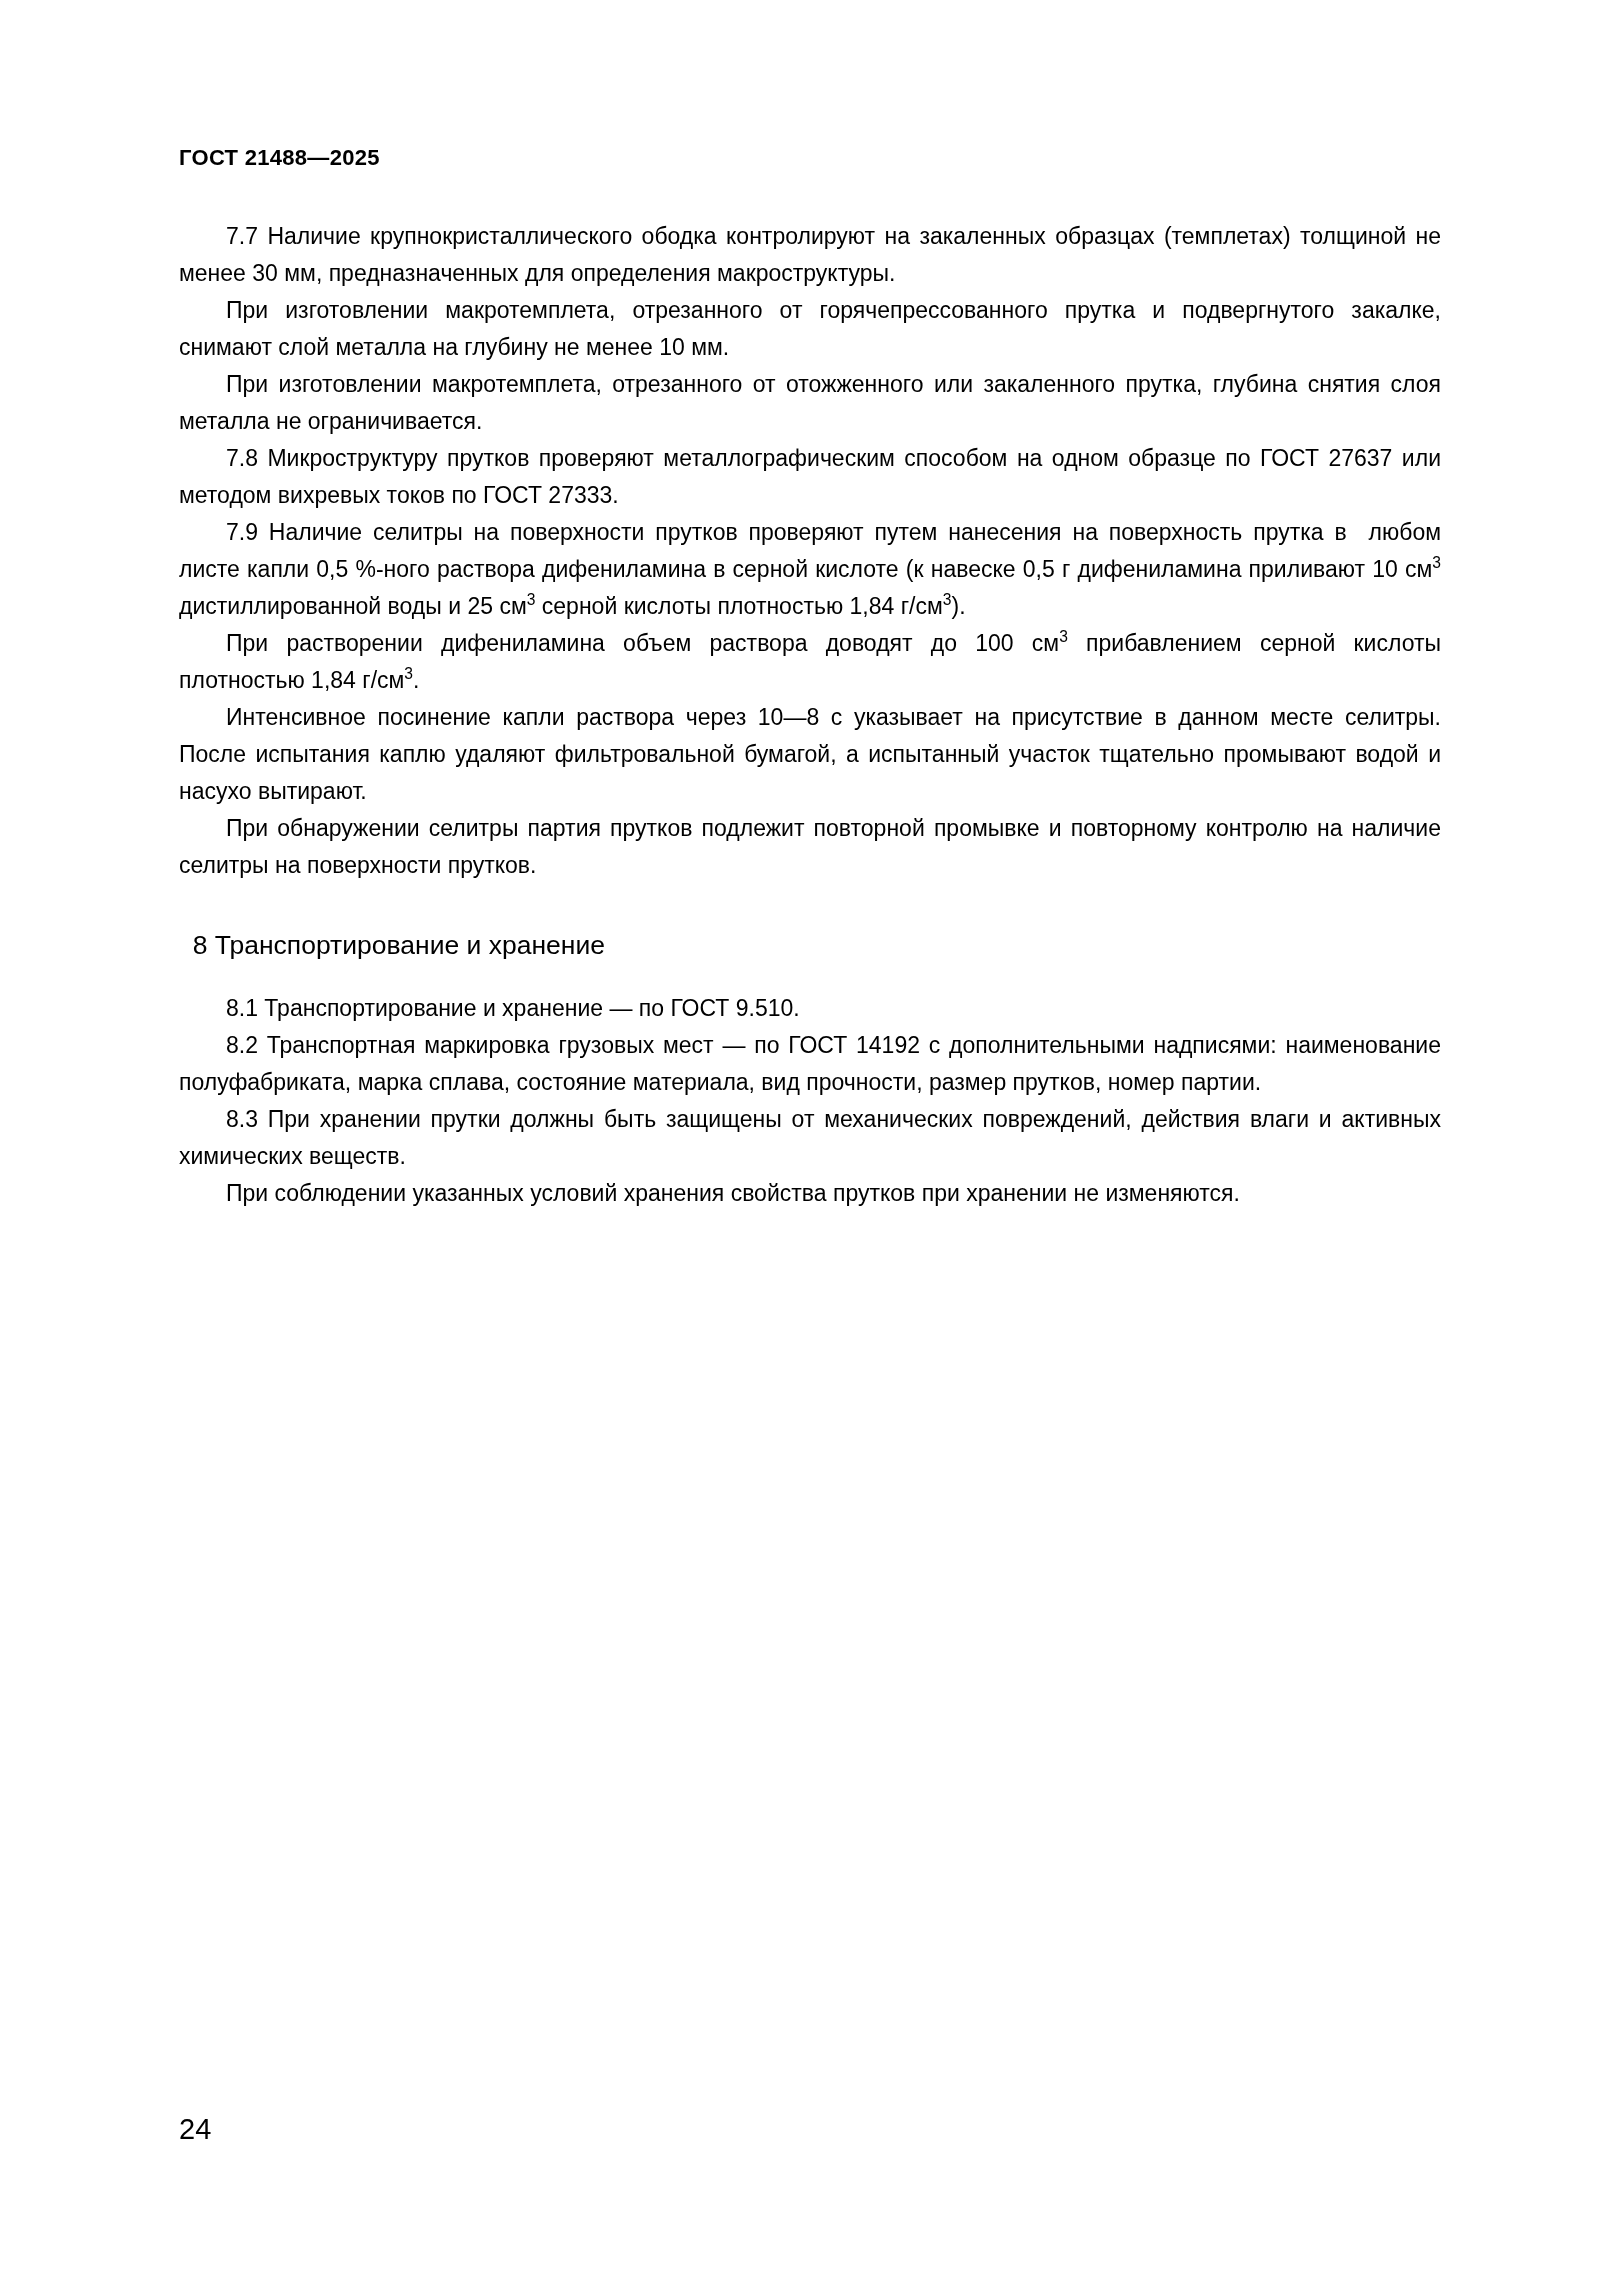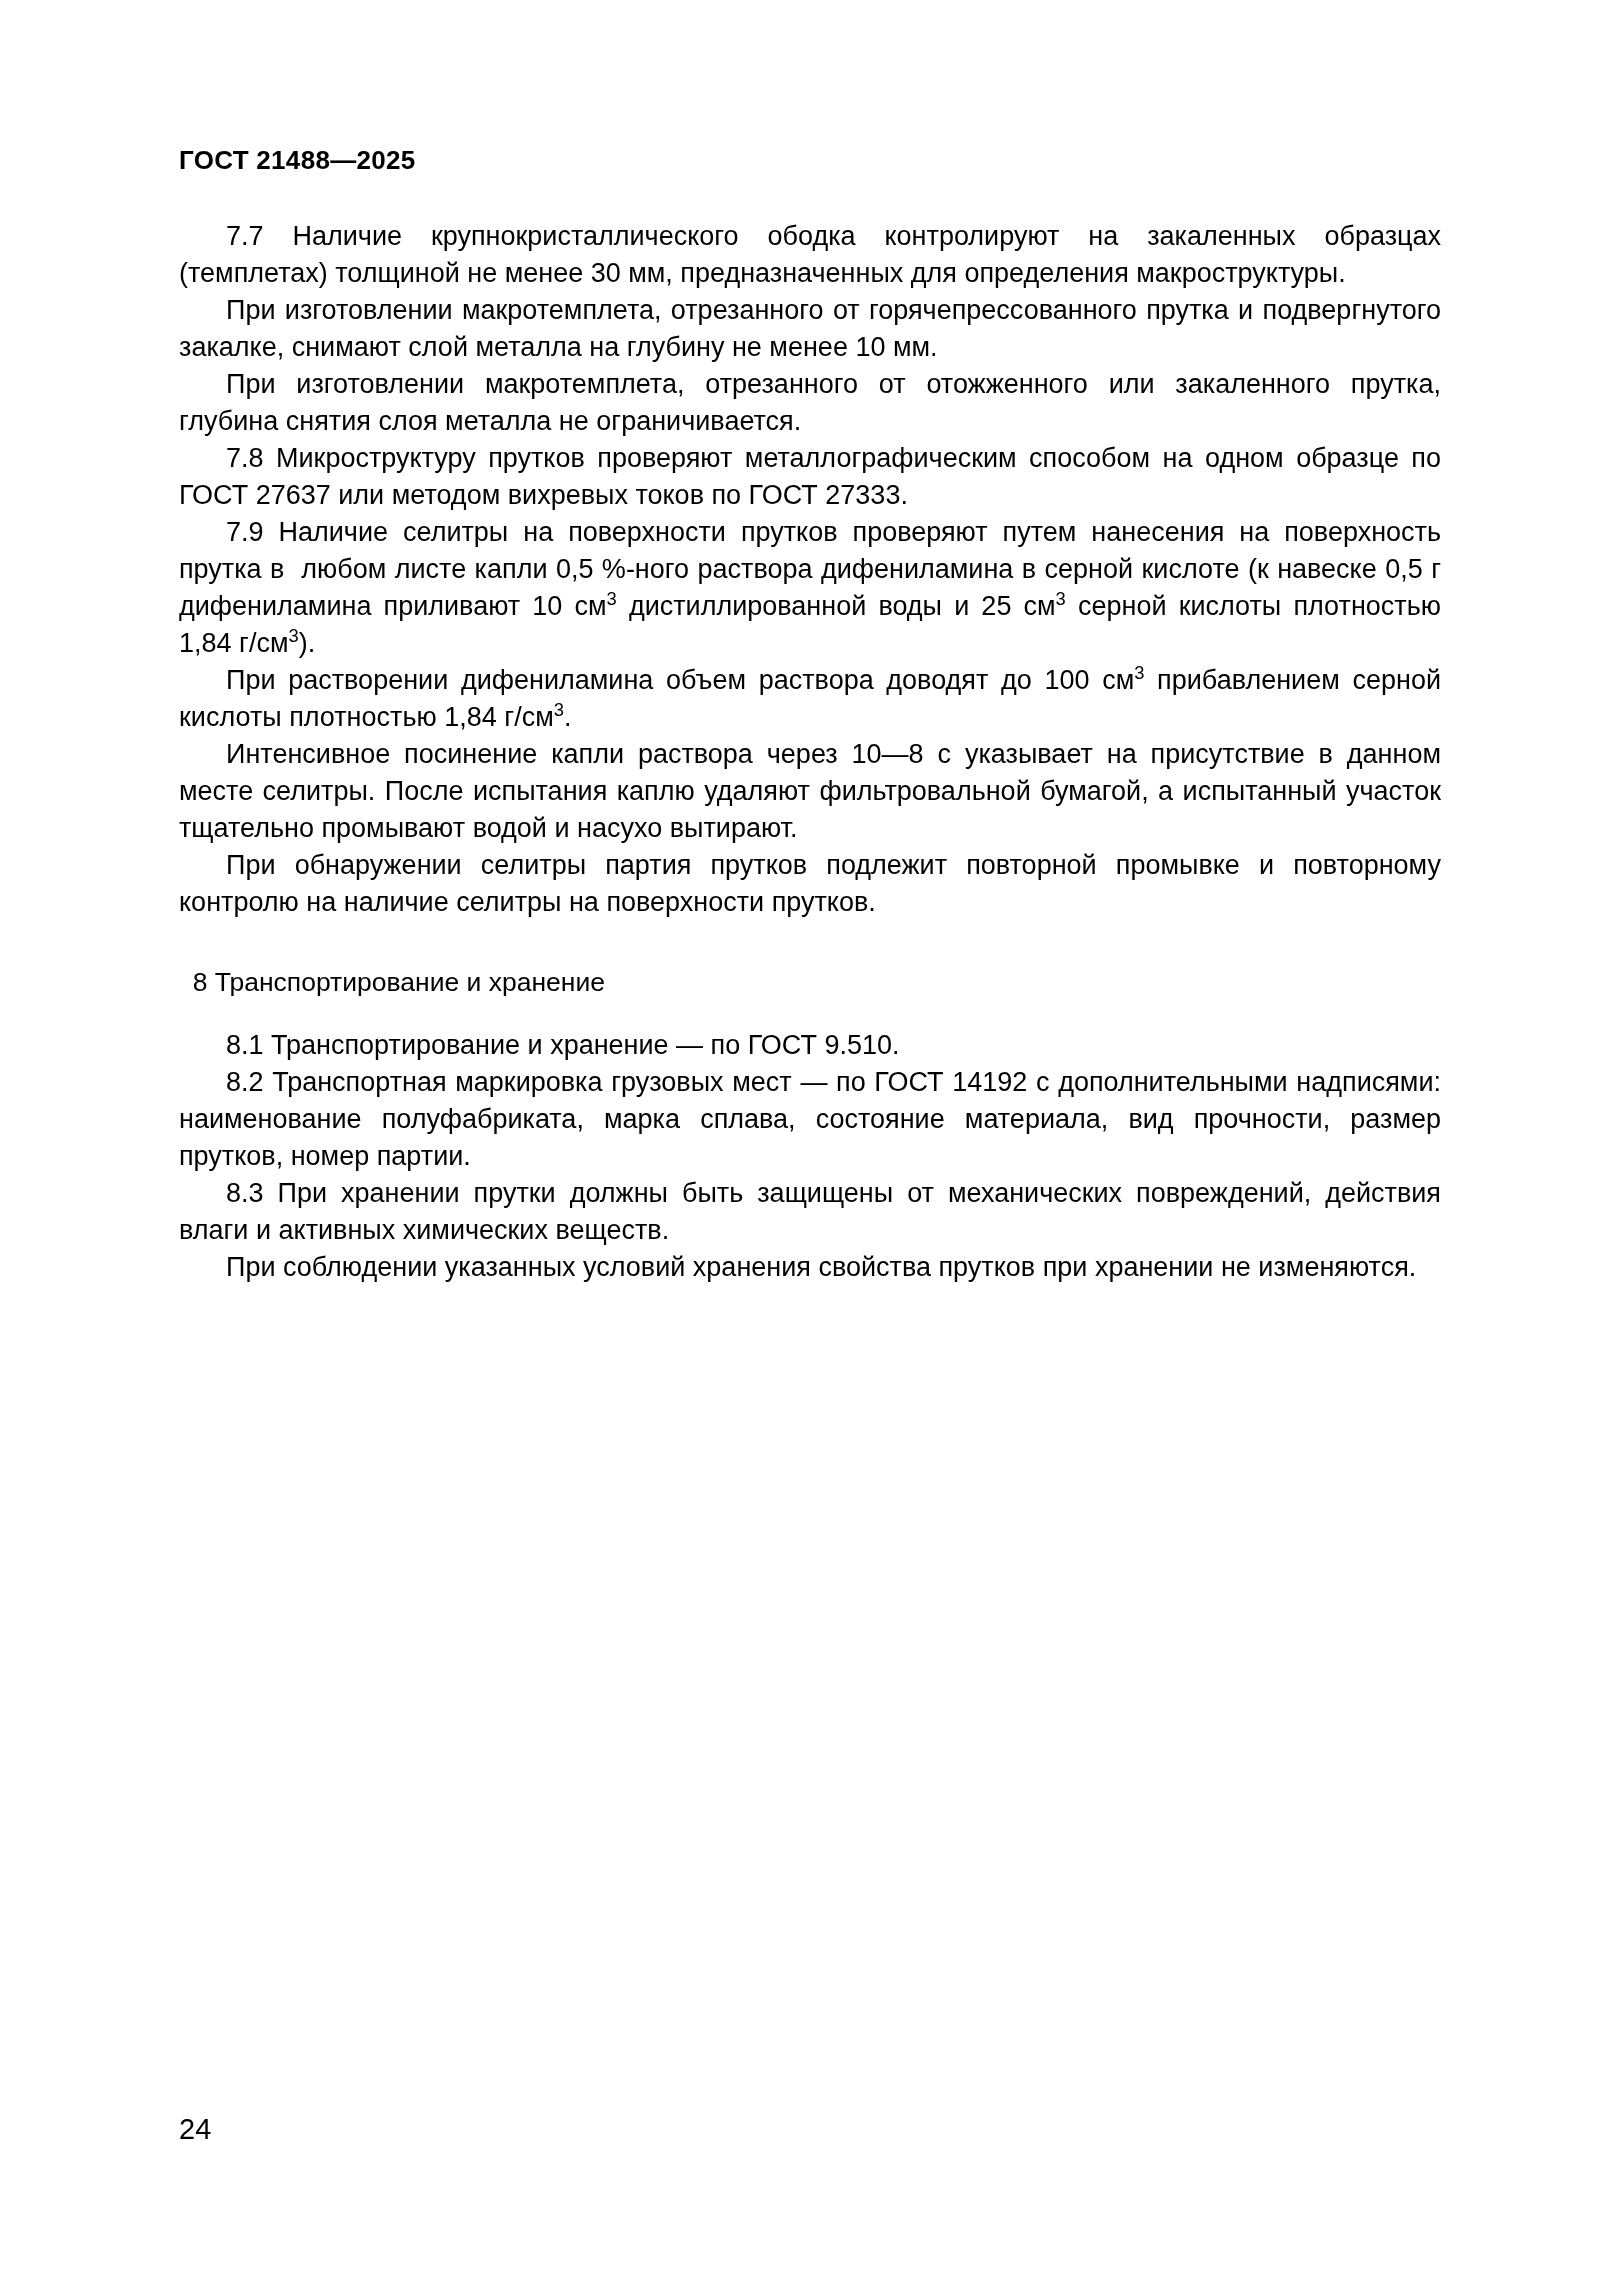--- a/index.html
+++ b/index.html
@@ -19,33 +19,33 @@
     top: 0; left: 0;
     width: 1621px;
     height: 2293px;
     box-sizing: border-box;
     padding: 0;
   }
   .header {
     position: absolute;
     top: 145px;
     left: 179px;
-    font-size: 26px;
+    font-size: 22px;
     font-weight: bold;
     letter-spacing: 0.3px;
   }
   .content {
     position: absolute;
     top: 218px;
     left: 179px;
     width: 1262px;
   }
   p {
     margin: 0 0 0 0;
-    font-size: 27px;
+    font-size: 23px;
     line-height: 37px;
     text-align: justify;
     text-justify: inter-word;
   }
   p.indent {
     text-indent: 47px;
   }
   .section-title {
     font-size: 26.5px;
     font-weight: normal;

